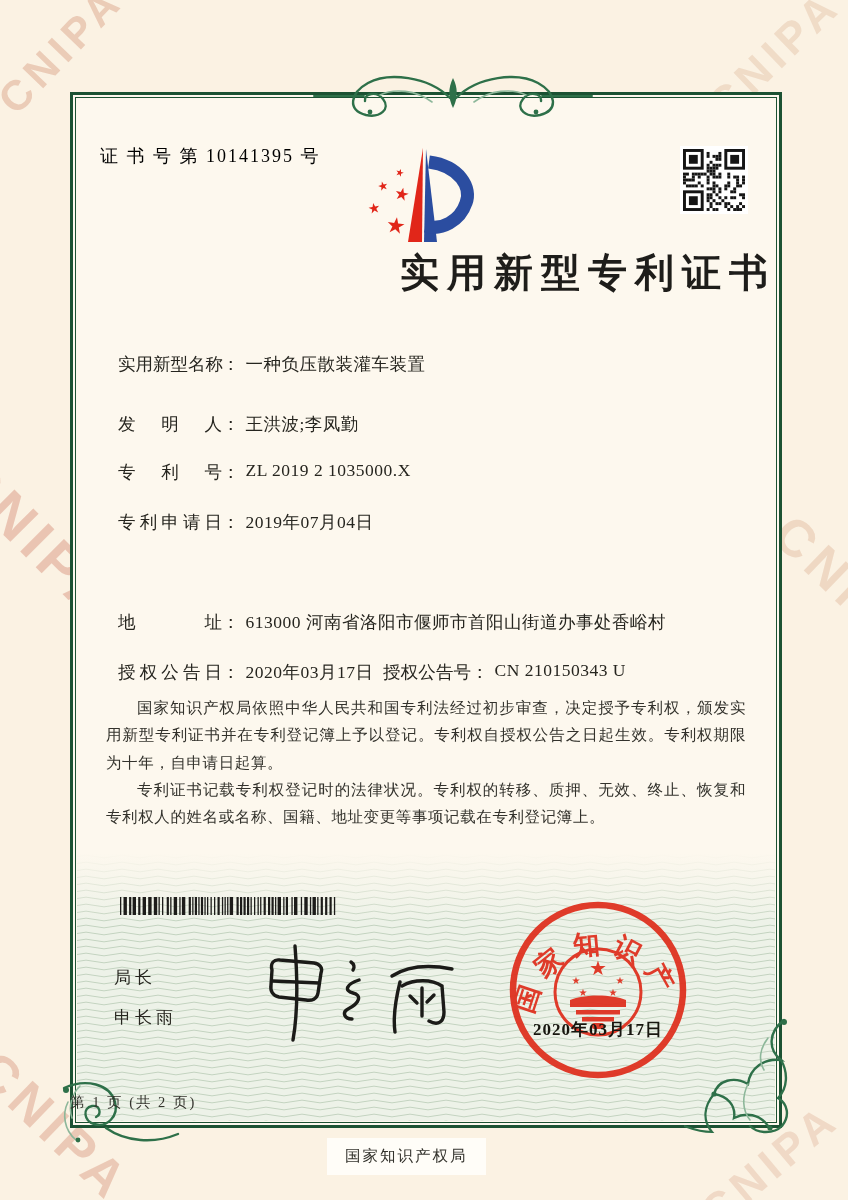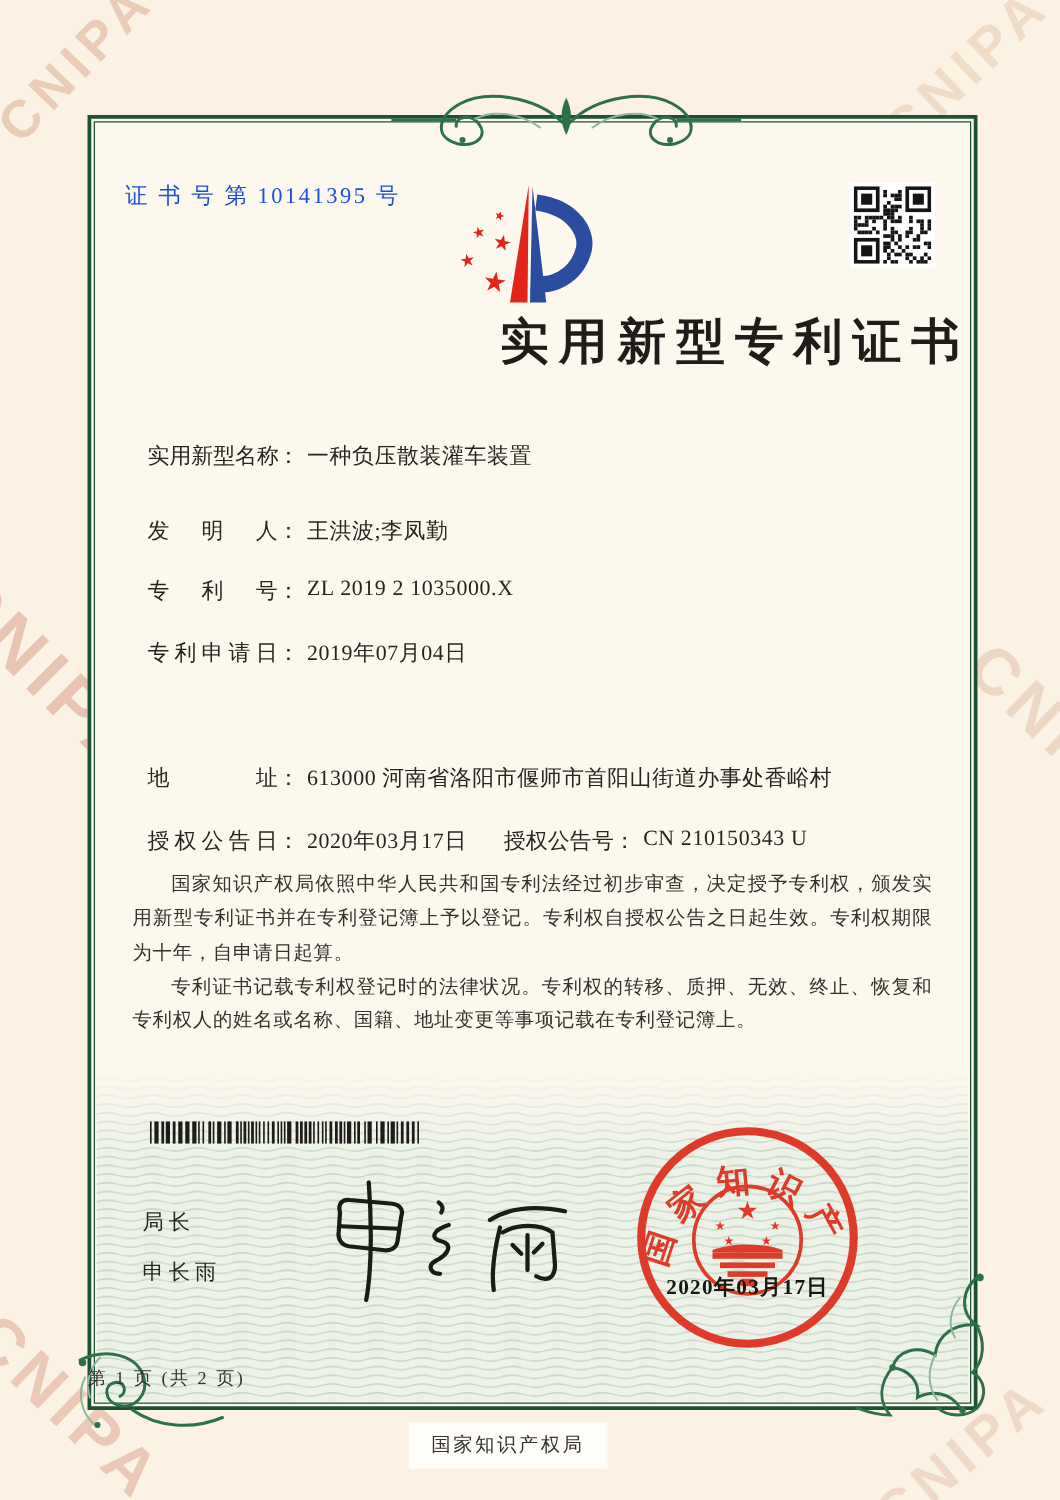--- a/index.html
+++ b/index.html
@@ -40,32 +40,32 @@
     position:absolute; left:0; top:0; right:0; height:70px;
     background:linear-gradient(#fdf8ee, rgba(253,248,238,0));
   }
   
   .ornament{position:absolute; z-index:3; pointer-events:none;}
   .orn-top{left:312px; top:68px;}
   .orn-bl{left:54px; top:1076px;}
   .orn-br{left:684px; top:1014px;}
   
   .abs{position:absolute; z-index:4;}
-  .cert-no{left:100px; top:144px; font-size:18px; letter-spacing:2px; color:#1d4ed8;}
+  .cert-no{left:100px; top:144px; font-size:18px; letter-spacing:2px; color:#000000;}
   .logo{left:356px; top:136px;}
   .qr{left:680px; top:146px; background:#fff; padding:3px; line-height:0;}
   .title{
     left:70px; top:246px; width:706px; text-align:right;
     font-size:39px; font-weight:bold; letter-spacing:8px; color:#1e1d1a;
   }
   .field-row{left:118px; width:600px; font-size:17.5px; color:#26251f; white-space:nowrap;}
   .lbl{display:inline-block; width:104px; text-align:justify; text-align-last:justify; vertical-align:top;}
   .colon{display:inline-block; vertical-align:top;}
   .val{display:inline-block; margin-left:6px; letter-spacing:.5px; vertical-align:top;}
-  .grant-pair2{position:absolute; left:265px; top:0; white-space:nowrap;margin-left:20px;}
+  .grant-pair2{position:absolute; left:265px; top:0; white-space:nowrap;}
   .grant-pair2 .lbl{width:88px;}
   .body-text{left:106px; top:694px; width:640px;}
   .body-text p{
     margin:0; font-size:15.5px; line-height:27.3px; text-indent:2em;
     letter-spacing:.6px; color:#33322c; text-align:justify;
   }
   .barcode{left:120px; top:897px; line-height:0;}
   .officer-title{left:114px; top:966px; font-size:17px; letter-spacing:4px;}
   .officer-name{left:114px; top:1006px; font-size:17px; letter-spacing:4px;}
   .signature{left:252px; top:940px; line-height:0;}

